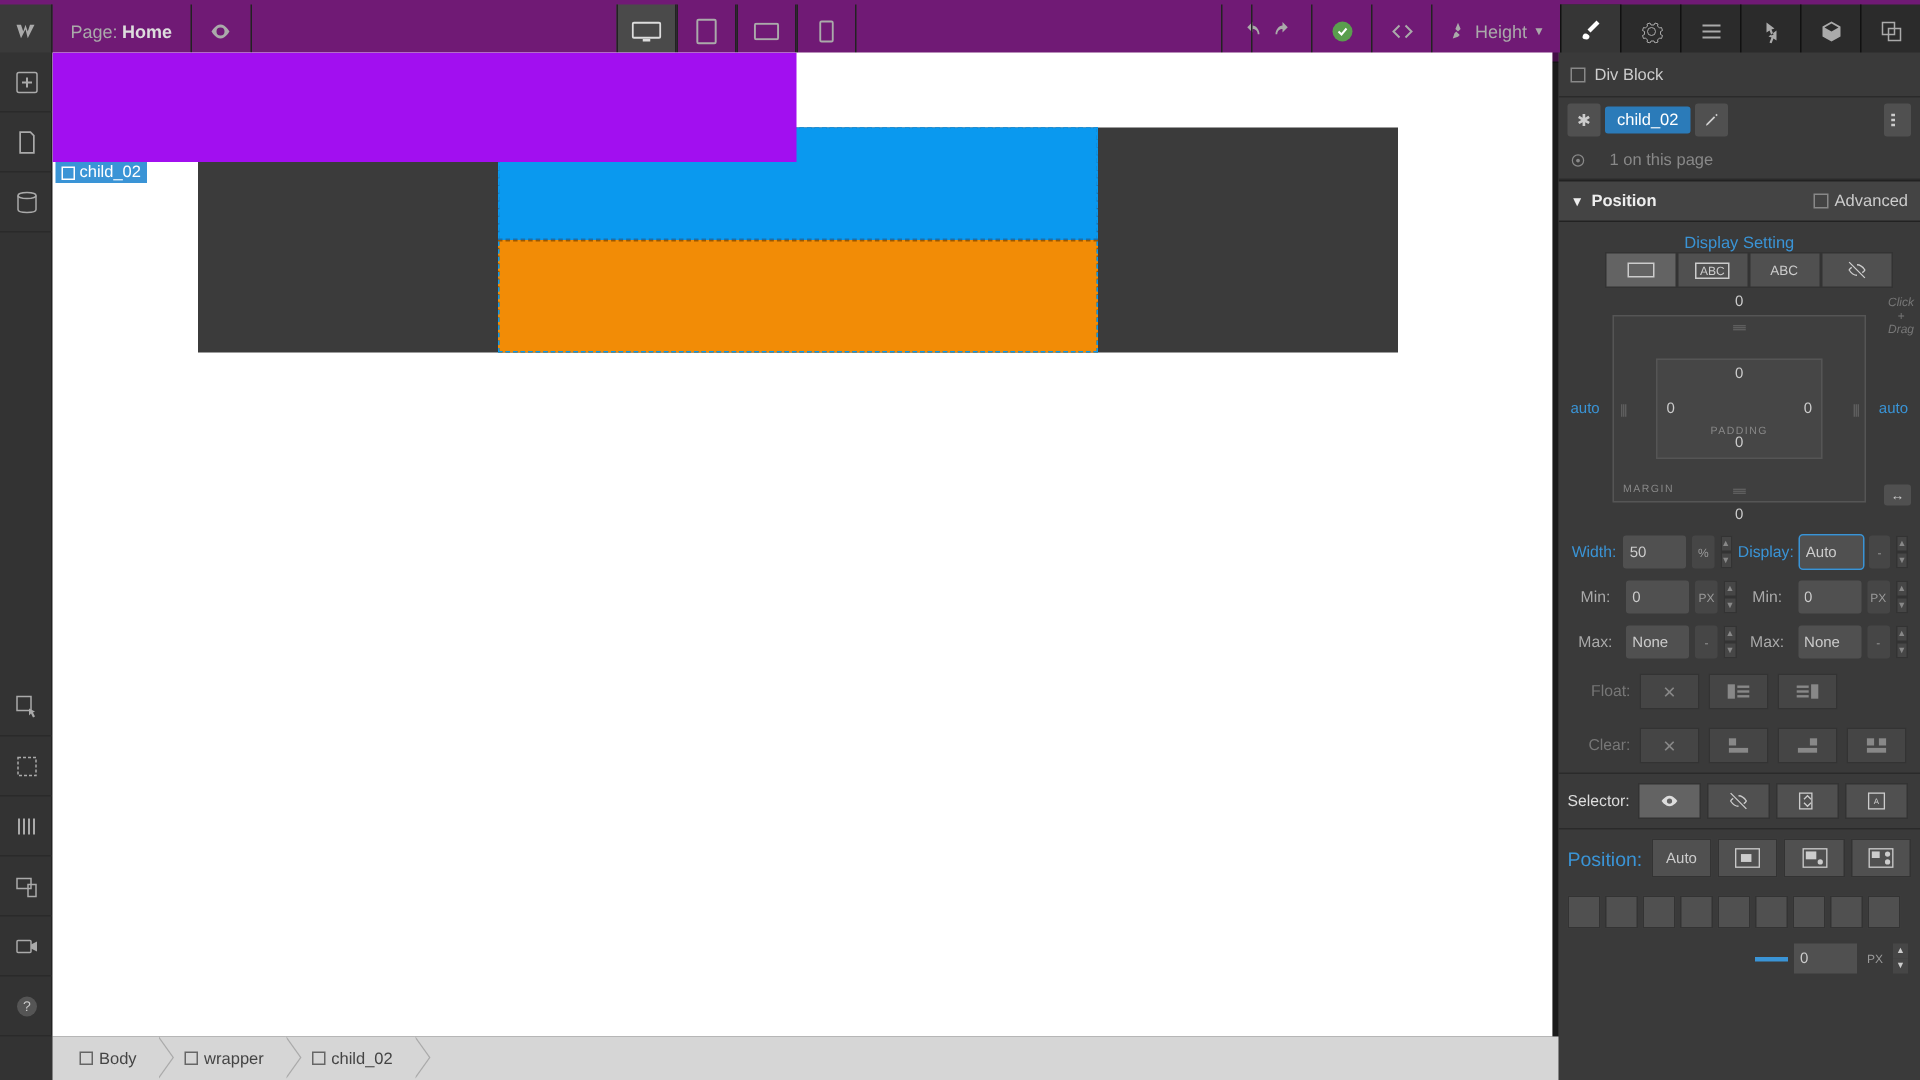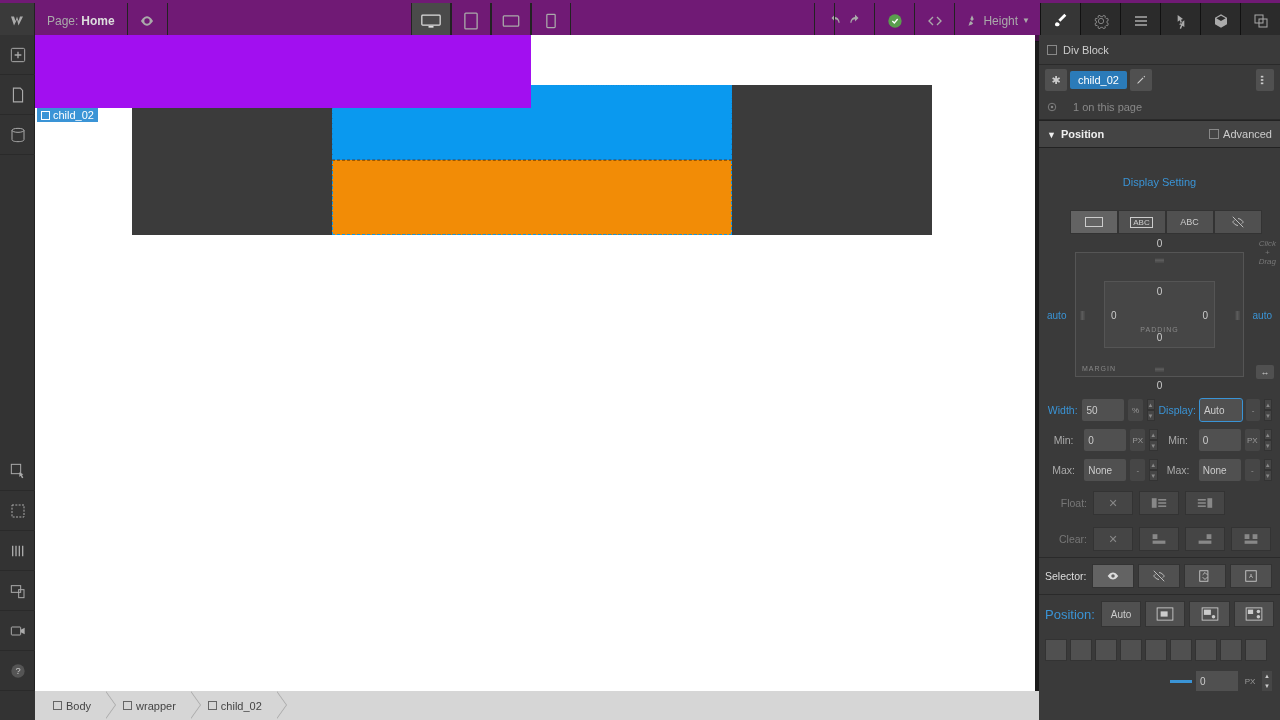--- a/index.html
+++ b/index.html
@@ -48,21 +48,21 @@
 .rp-selrow .pencil { width:22px; height:22px; background:#505050; display:flex; align-items:center; justify-content:center; border-radius:2px;}
 .rp-selrow .flex1 { flex:1; }
 .rp-selrow .mini { width:18px; height:22px; background:#505050; display:flex; align-items:center; justify-content:center; border-radius:2px;}
 .rp-subtle { padding:6px 8px; color:#888; display:flex; align-items:center; gap:16px; border-bottom:1px solid #2a2a2a;}
 
 .rp-section-h { display:flex; align-items:center; height:28px; padding:0 8px; background:#444; border-top:1px solid #222; border-bottom:1px solid #222; font-weight:bold; color:#eee; justify-content:space-between;}
 .rp-section-h .tri { margin-right:5px; font-size:9px;}
 .rp-section-h .adv { font-weight:normal; color:#ccc; font-size:11px; display:flex; align-items:center; gap:4px;}
 .rp-section-h .adv .box { width:10px; height:10px; border:1px solid #888; }
 
-.rp-dispset { text-align:center; padding:8px 0 22px; color:#3a94d6; font-size:11px;margin-top:20px;}
+.rp-dispset { text-align:center; padding:8px 0 0; color:#3a94d6; font-size:11px;}
 .rp-disp-row { display:flex; justify-content:center; gap:0; padding:0 8px 8px;margin-left:12px;}
 .rp-disp-row .db { width:48px; height:24px; background:#505050; border:1px solid #333; display:flex; align-items:center; justify-content:center; font-size:9px; color:#ccc;}
 .rp-disp-row .db.active { background:#636363; }
 .rp-disp-row .db .rect { width:18px; height:10px; border:1px solid #ccc;}
 .rp-disp-row .db .abc { border:1px solid #ccc; padding:0 2px; font-size:8px;}
 
 .boxmodel { position:relative; height:145px; margin:0 8px 8px; }
 .bm-auto { position:absolute; top:50%; transform:translateY(-50%); color:#3a94d6; font-size:10px;}
 .bm-auto.left { left:0; }
 .bm-auto.right { right:0; }

